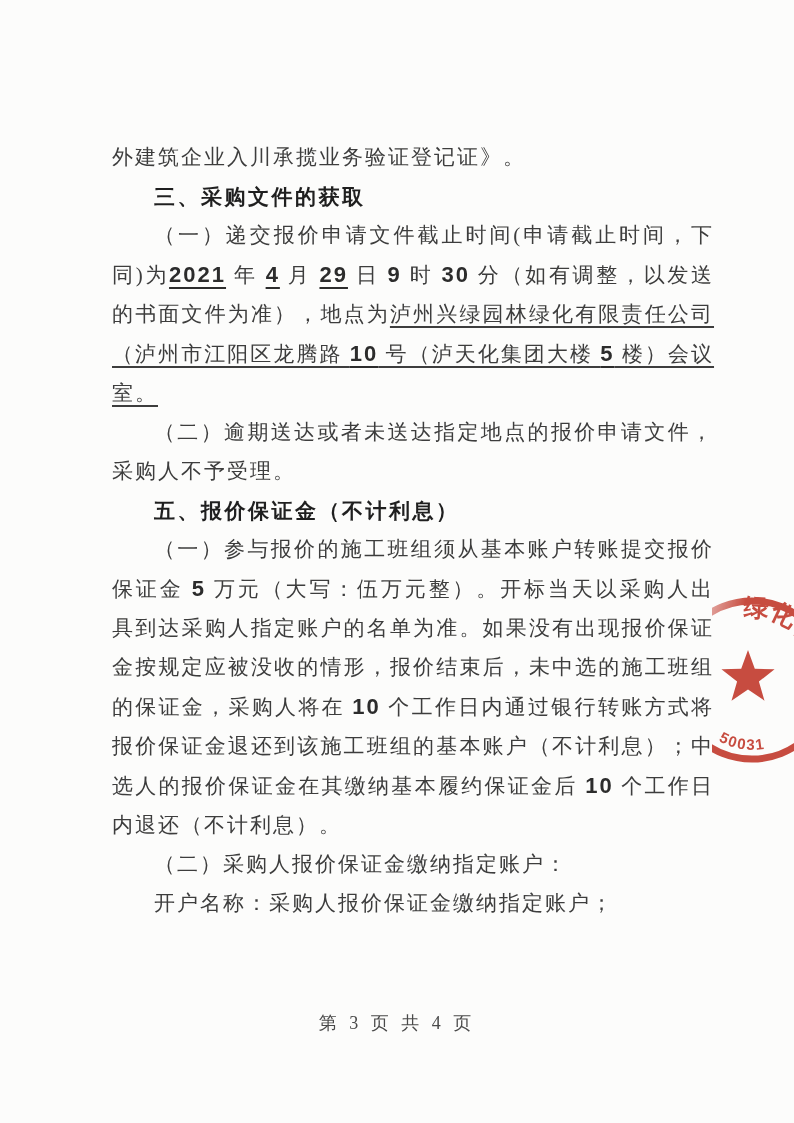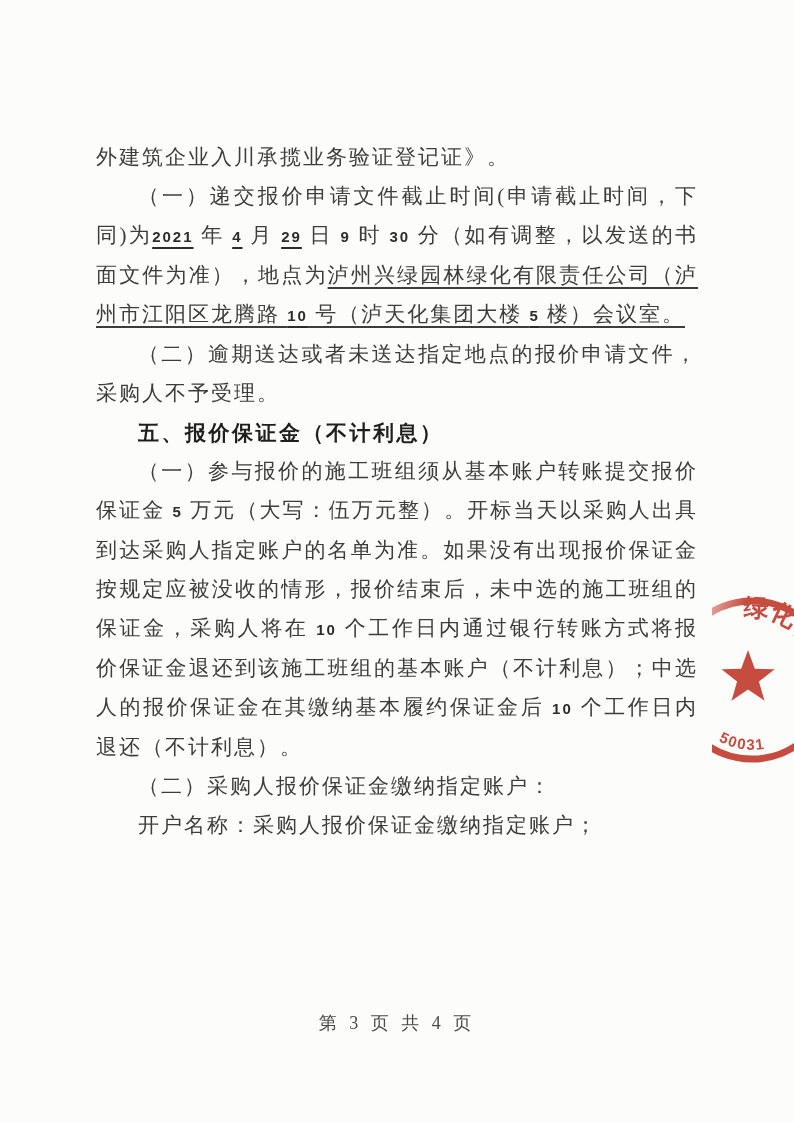--- a/index.html
+++ b/index.html
@@ -13,21 +13,21 @@
     height: 1123px;
     margin: 0 auto;
     background: #fcfcfb;
     overflow: hidden;
     font-family: "Liberation Serif", "DejaVu Serif", serif;
     color: #3d3d3d;
     box-shadow: 0 0 6px rgba(0,0,0,.15);
   }
   .content {
     position: absolute;
-    left: 96px;
+    left: 112px;
     top: 138px;
     width: 602px;
   }
   .blk {
     font-size: 21px;
     line-height: 39px;
     letter-spacing: 2px;
     text-align: justify;
     margin: 0;
   }
@@ -36,21 +36,21 @@
   .blk.h {
     font-family: "Liberation Sans", "DejaVu Sans", sans-serif;
     font-weight: bold;
     color: #1f1f1f;
     text-indent: 2em;
     letter-spacing: 2.5px;
   }
   .s-b {
     font-family: "Liberation Sans", "DejaVu Sans", sans-serif;
     font-weight: bold;
-    font-size: 15px;
+    font-size: 22px;
     color: #2c2c2c;
   }
   .s-u {
     text-decoration: underline;
     text-decoration-thickness: 1.5px;
     text-underline-offset: 5px;
   }
   .footer {
     position: absolute;
     top: 1013px;
@@ -84,20 +84,21 @@
     font-weight: bold;
   }
 </style>
 </head>
 <body>
 
 <div class="page">
 
   <div class="content" id="doc-content">
       <div class="blk p_noindent"><span>外建筑企业入川承揽业务验证登记证》。</span></div>
+      <div class="blk h"><span>三、采购文件的获取</span></div>
       <div class="blk p"><span>（一）递交报价申请文件截止时间(申请截止时间，下同)为</span><span class="s-b s-u">2021</span><span> 年 </span><span class="s-b s-u">4</span><span> 月 </span><span class="s-b s-u">29</span><span> 日 </span><span class="s-b">9</span><span> 时 </span><span class="s-b">30</span><span> 分（如有调整，以发送的书面文件为准），地点为</span><span class="s-u">泸州兴绿园林绿化有限责任公司（泸州市江阳区龙腾路 </span><span class="s-b s-u">10</span><span class="s-u"> 号（泸天化集团大楼 </span><span class="s-b s-u">5</span><span class="s-u"> 楼）会议室。</span></div>
       <div class="blk p"><span>（二）逾期送达或者未送达指定地点的报价申请文件，采购人不予受理。</span></div>
       <div class="blk h"><span>五、报价保证金（不计利息）</span></div>
       <div class="blk p"><span>（一）参与报价的施工班组须从基本账户转账提交报价保证金 </span><span class="s-b">5</span><span> 万元（大写：伍万元整）。开标当天以采购人出具到达采购人指定账户的名单为准。如果没有出现报价保证金按规定应被没收的情形，报价结束后，未中选的施工班组的保证金，采购人将在 </span><span class="s-b">10</span><span> 个工作日内通过银行转账方式将报价保证金退还到该施工班组的基本账户（不计利息）；中选人的报价保证金在其缴纳基本履约保证金后 </span><span class="s-b">10</span><span> 个工作日内退还（不计利息）。</span></div>
       <div class="blk p"><span>（二）采购人报价保证金缴纳指定账户：</span></div>
       <div class="blk p"><span>开户名称：采购人报价保证金缴纳指定账户；</span></div>
     </div>
 
   <div class="stamp-clip">
     <svg width="180" height="180" viewBox="0 0 180 180">

